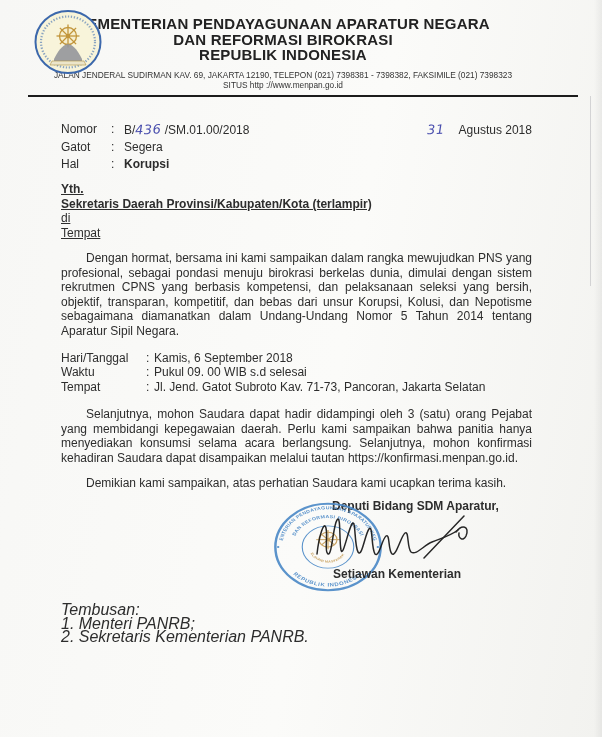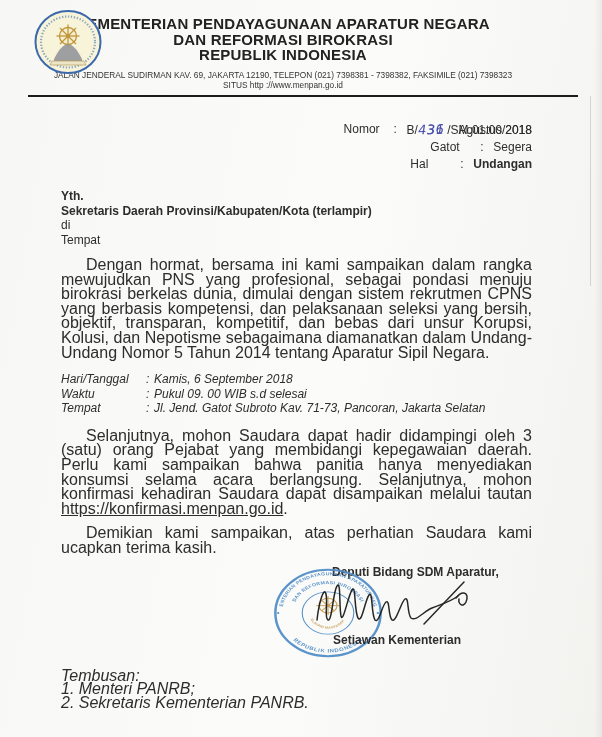--- a/index.html
+++ b/index.html
@@ -16,46 +16,46 @@
   .letterhead { position:relative; padding-top:16px; }
   .lh-logo { position:absolute; left:33px; top:9px; }
   .lh-text { width:566px; text-align:center; }
   .lh-title { font-size:15px; font-weight:bold; line-height:15.5px; letter-spacing:.2px; color:#222; }
   .lh-addr { font-size:8.3px; line-height:10px; margin-top:7px; color:#333; }
   .lh-situs { font-size:8.3px; line-height:10px; color:#333; }
   .lh-rule { margin:5px 24px 0 28px; height:2.6px; background:#1c1c1c; }
 
   
   .meta { position:relative; margin:24px 70px 0 61px; font-size:12px; }
-  .meta-row { display:flex; line-height:17px;justify-content:flex-end; }
+  .meta-row { display:flex; line-height:17px; }
   .meta-label { width:50px; flex:none; }
   .meta-colon { width:13px; flex:none; }
   .bold { font-weight:bold; }
   .handwriting {
     color:#4a4fae; font-family:"DejaVu Sans", sans-serif; font-style:italic;
     font-size:13px; display:inline-block; transform:rotate(-2deg); letter-spacing:.5px;
   }
   .nomor-suffix { margin-left:3px; }
   .date-line { position:absolute; left:366px; top:0; line-height:17px; white-space:nowrap; }
   .date-line .handwriting { margin-right:14px; }
 
   
-  .recipient { margin:16px 70px 0 61px; font-size:12px; line-height:14.5px; }
-
-  
-  .para { margin:16px 70px 0 61px; font-size:16px; line-height:14.6px; text-align:justify; text-indent:25px; }
+  .recipient { margin:9px 70px 0 61px; font-size:12px; line-height:14.5px;text-decoration:underline; }
+
+  
+  .para { margin:16px 70px 0 61px; font-size:12px; line-height:14.6px; text-align:justify; text-indent:25px; }
   .p1 { margin-top:11px; }
   .p2 { margin-top:5px; }
   .p3 { margin-top:13px; }
   .p4 { margin-top:10px; }
-  .link { text-decoration:underline; color:inherit; }
+  .link { color:inherit; }
 
   
   .event { margin:12px 70px 0 61px; font-size:12px; line-height:14.5px; }
-  .event-row { display:flex;font-style:italic; }
+  .event-row { display:flex; }
   .event-label { width:85px; flex:none; }
   .event-colon { width:8px; flex:none; }
 
   
   .sig { position:relative; margin-top:6px; height:104px; font-size:12px; }
   .sig-title { position:absolute; left:332px; top:3px; font-weight:bold; }
   .sig-stamp { position:absolute; left:272px; top:5px; opacity:.92; }
   .sig-scribble { position:absolute; left:312px; top:16px; }
   .sig-name { position:absolute; left:333px; top:71px; font-weight:bold; }
 
@@ -109,21 +109,21 @@
       <span><span>B/</span><span class="handwriting">436</span><span class="nomor-suffix">/SM.01.00/2018</span></span>
     </div>
     <div class="meta-row">
       <span class="meta-label">Gatot</span>
       <span class="meta-colon">:</span>
       <span>Segera</span>
     </div>
     <div class="meta-row">
       <span class="meta-label">Hal</span>
       <span class="meta-colon">:</span>
-      <span class="bold">Undangan</span>
+      <span class="bold">Korupsi</span>
     </div>
     <div class="date-line">
       <span class="handwriting">31</span><span>Agustus 2018</span>
     </div>
   </div>
 
   <div class="recipient">
     <div class="bold">Yth.</div>
     <div class="bold">Sekretaris Daerah Provinsi/Kabupaten/Kota (terlampir)</div>
     <div>di</div>

